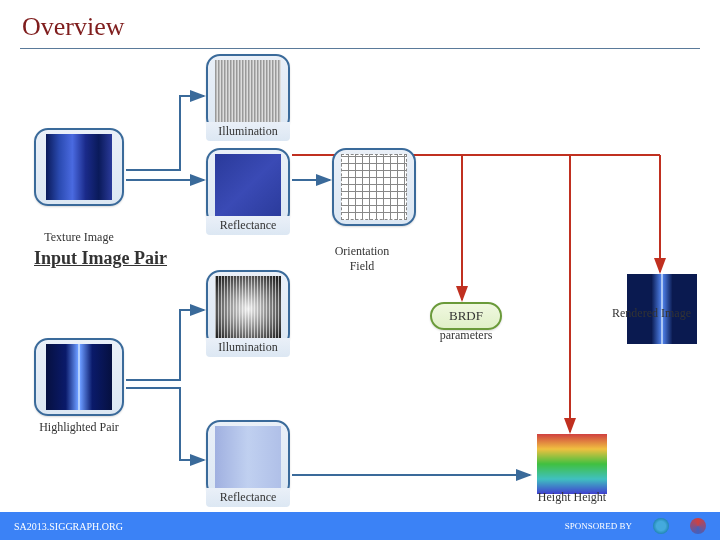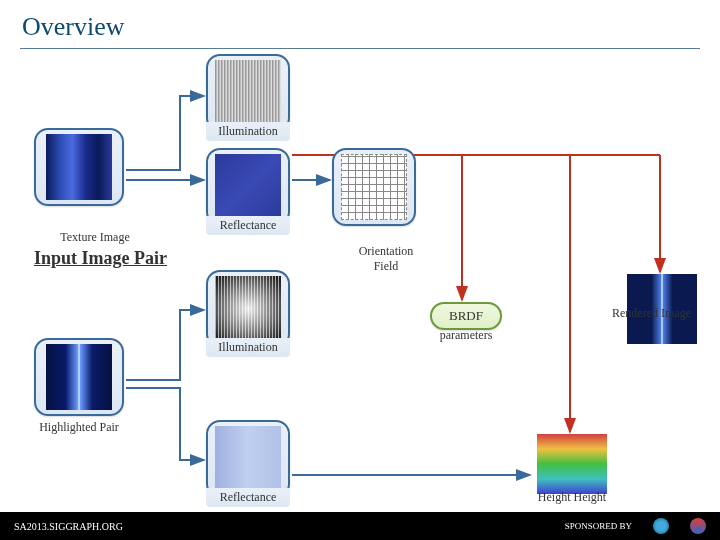--- a/index.html
+++ b/index.html
@@ -1,26 +1,26 @@
 <!DOCTYPE html>
 <html><head>
 <meta charset="utf-8">
 <style>
   * { box-sizing: border-box; margin: 0; padding: 0; }
   body { width: 720px; height: 540px; font-family: Georgia, 'Times New Roman', serif; background: #fff; color: #333; position: relative; overflow: hidden; }
-  .title { font-size: 26px; color: #0c4a6e; padding: 12px 0 6px 22px; font-weight: normal; }
+  .title { font-size: 26px; color: #7f1d1d; padding: 12px 0 6px 22px; font-weight: normal; }
   .title-line { border: none; border-top: 1px solid #5a7a9a; margin: 0 20px 0 20px; }
   svg.flow { position: absolute; top: 0; left: 0; width: 720px; height: 540px; pointer-events: none; z-index: 1; }
   .node { position: absolute; z-index: 2; }
   .box { border: 2px solid #3a6a9a; border-radius: 14px; padding: 4px; background: linear-gradient(#eaf0f8,#dce7f3); box-shadow: 0 1px 2px rgba(0,0,0,0.15); }
   .box.green { border-color: #6a9a3a; background: linear-gradient(#f0f8e0,#e0f0c8); }
   .thumb { width: 66px; height: 66px; display: block; margin: 0 auto; }
   .lbl { text-align: center; font-size: 12px; margin-top: 2px; font-family: Georgia, serif; }
   .section-lbl { font-size: 18px; font-weight: bold; text-decoration: underline; }
-  .footer { position: absolute; left: 0; right: 0; bottom: 0; height: 28px; background: #000000; color: #fff; font-size: 10px; display: flex; align-items: center; padding: 0 14px; justify-content: space-between; }
+  .footer { position: absolute; left: 0; right: 0; bottom: 0; height: 28px; background: #3b82f6; color: #fff; font-size: 10px; display: flex; align-items: center; padding: 0 14px; justify-content: space-between; }
   .footer-right { display: flex; align-items: center; gap: 21px; font-size: 9px; }
   .sponsor-badge { width: 16px; height: 16px; border-radius: 50%; display: inline-block; }
   
   .th-illum1 { background: repeating-linear-gradient(90deg,#999 0 1px,#bbb 1px 2px,#ddd 2px 3px); }
   .th-tex { background: linear-gradient(90deg,#0a1a5a,#2a4ab0 20%,#4a6ae0 40%,#1a2a8a 60%,#0a1a5a 80%,#2a3a9a); }
   .th-refl1 { background: linear-gradient(135deg,#2a3a9a,#3a4ab5,#2a3a9a); }
   .th-orient { background: #fff; background-image: repeating-linear-gradient(90deg, transparent 0 3px, #888 3px 3.5px), repeating-linear-gradient(0deg, transparent 0 3px, #888 3px 3.5px); border:1px dashed #888; }
   .th-illum2 { background: radial-gradient(circle at 50% 40%, #fff 0%, #ccc 20%, #444 60%, #000 100%); background-blend-mode: normal; background-image: repeating-linear-gradient(90deg, rgba(255,255,255,0.6) 0 1px, transparent 1px 3px), radial-gradient(circle at 50% 50%, #eee 0%, #222 90%);}
   .th-hi { background: linear-gradient(90deg,#061040 0%,#0a1a6a 30%,#6a9aff 48%,#e0f0ff 50%,#6a9aff 52%,#0a1a6a 70%,#061040 100%); }
   .th-refl2 { background: linear-gradient(90deg,#a0b0e0,#c0d0f0,#b0c0e8); }
@@ -56,36 +56,36 @@
   <path d="M462 155 V300" fill="none" stroke="#c03020" stroke-width="2" marker-end="url(#arr-red)"></path>
   <path d="M570 155 V432" fill="none" stroke="#c03020" stroke-width="2" marker-end="url(#arr-red)"></path>
   <path d="M660 155 V272" fill="none" stroke="#c03020" stroke-width="2" marker-end="url(#arr-red)"></path>
 
   <path d="M292 475 H530" fill="none" stroke="#3a6a9a" stroke-width="2" marker-end="url(#arr-blue)"></path>
 </svg>
 
 <div class="node box" style="left:34px; top:128px; width:90px;">
   <span class="thumb th-tex"></span>
 </div>
-<div class="node lbl" style="left:50px; top:210px; width:90px;margin-top:20px;">Texture Image</div>
+<div class="node lbl" style="left:34px; top:210px; width:90px;margin-top:20px;">Texture Image</div>
 
 <div class="node box" style="left:206px; top:54px; width:84px;">
   <span class="thumb th-illum1"></span>
 </div>
 <div class="node lbl" style="left:206px; top:120px; width:84px; background:linear-gradient(#eaf0f8,#dce7f3); border-radius:0 0 4px 4px; padding:2px 0;">Illumination</div>
 
 <div class="node box" style="left:206px; top:148px; width:84px;">
   <span class="thumb th-refl1"></span>
 </div>
 <div class="node lbl" style="left:206px; top:214px; width:84px; background:linear-gradient(#eaf0f8,#dce7f3); border-radius:0 0 4px 4px; padding:2px 0;">Reflectance</div>
 
 <div class="node box" style="left:332px; top:148px; width:84px;">
   <span class="thumb th-orient"></span>
 </div>
-<div class="node lbl" style="left:344px; top:210px; width:84px; white-space:pre-line;margin-top:34px;">Orientation
+<div class="node lbl" style="left:320px; top:210px; width:84px; white-space:pre-line;margin-top:34px;">Orientation
 Field</div>
 
 <div class="node section-lbl" style="left:34px; top:248px;">Input Image Pair</div>
 
 <div class="node box" style="left:206px; top:270px; width:84px;">
   <span class="thumb th-illum2"></span>
 </div>
 <div class="node lbl" style="left:206px; top:336px; width:84px; background:linear-gradient(#eaf0f8,#dce7f3); border-radius:0 0 4px 4px; padding:2px 0;">Illumination</div>
 
 <div class="node box green" style="left:430px; top:302px; width:72px; text-align:center; font-size:13px; padding:4px 2px;">

